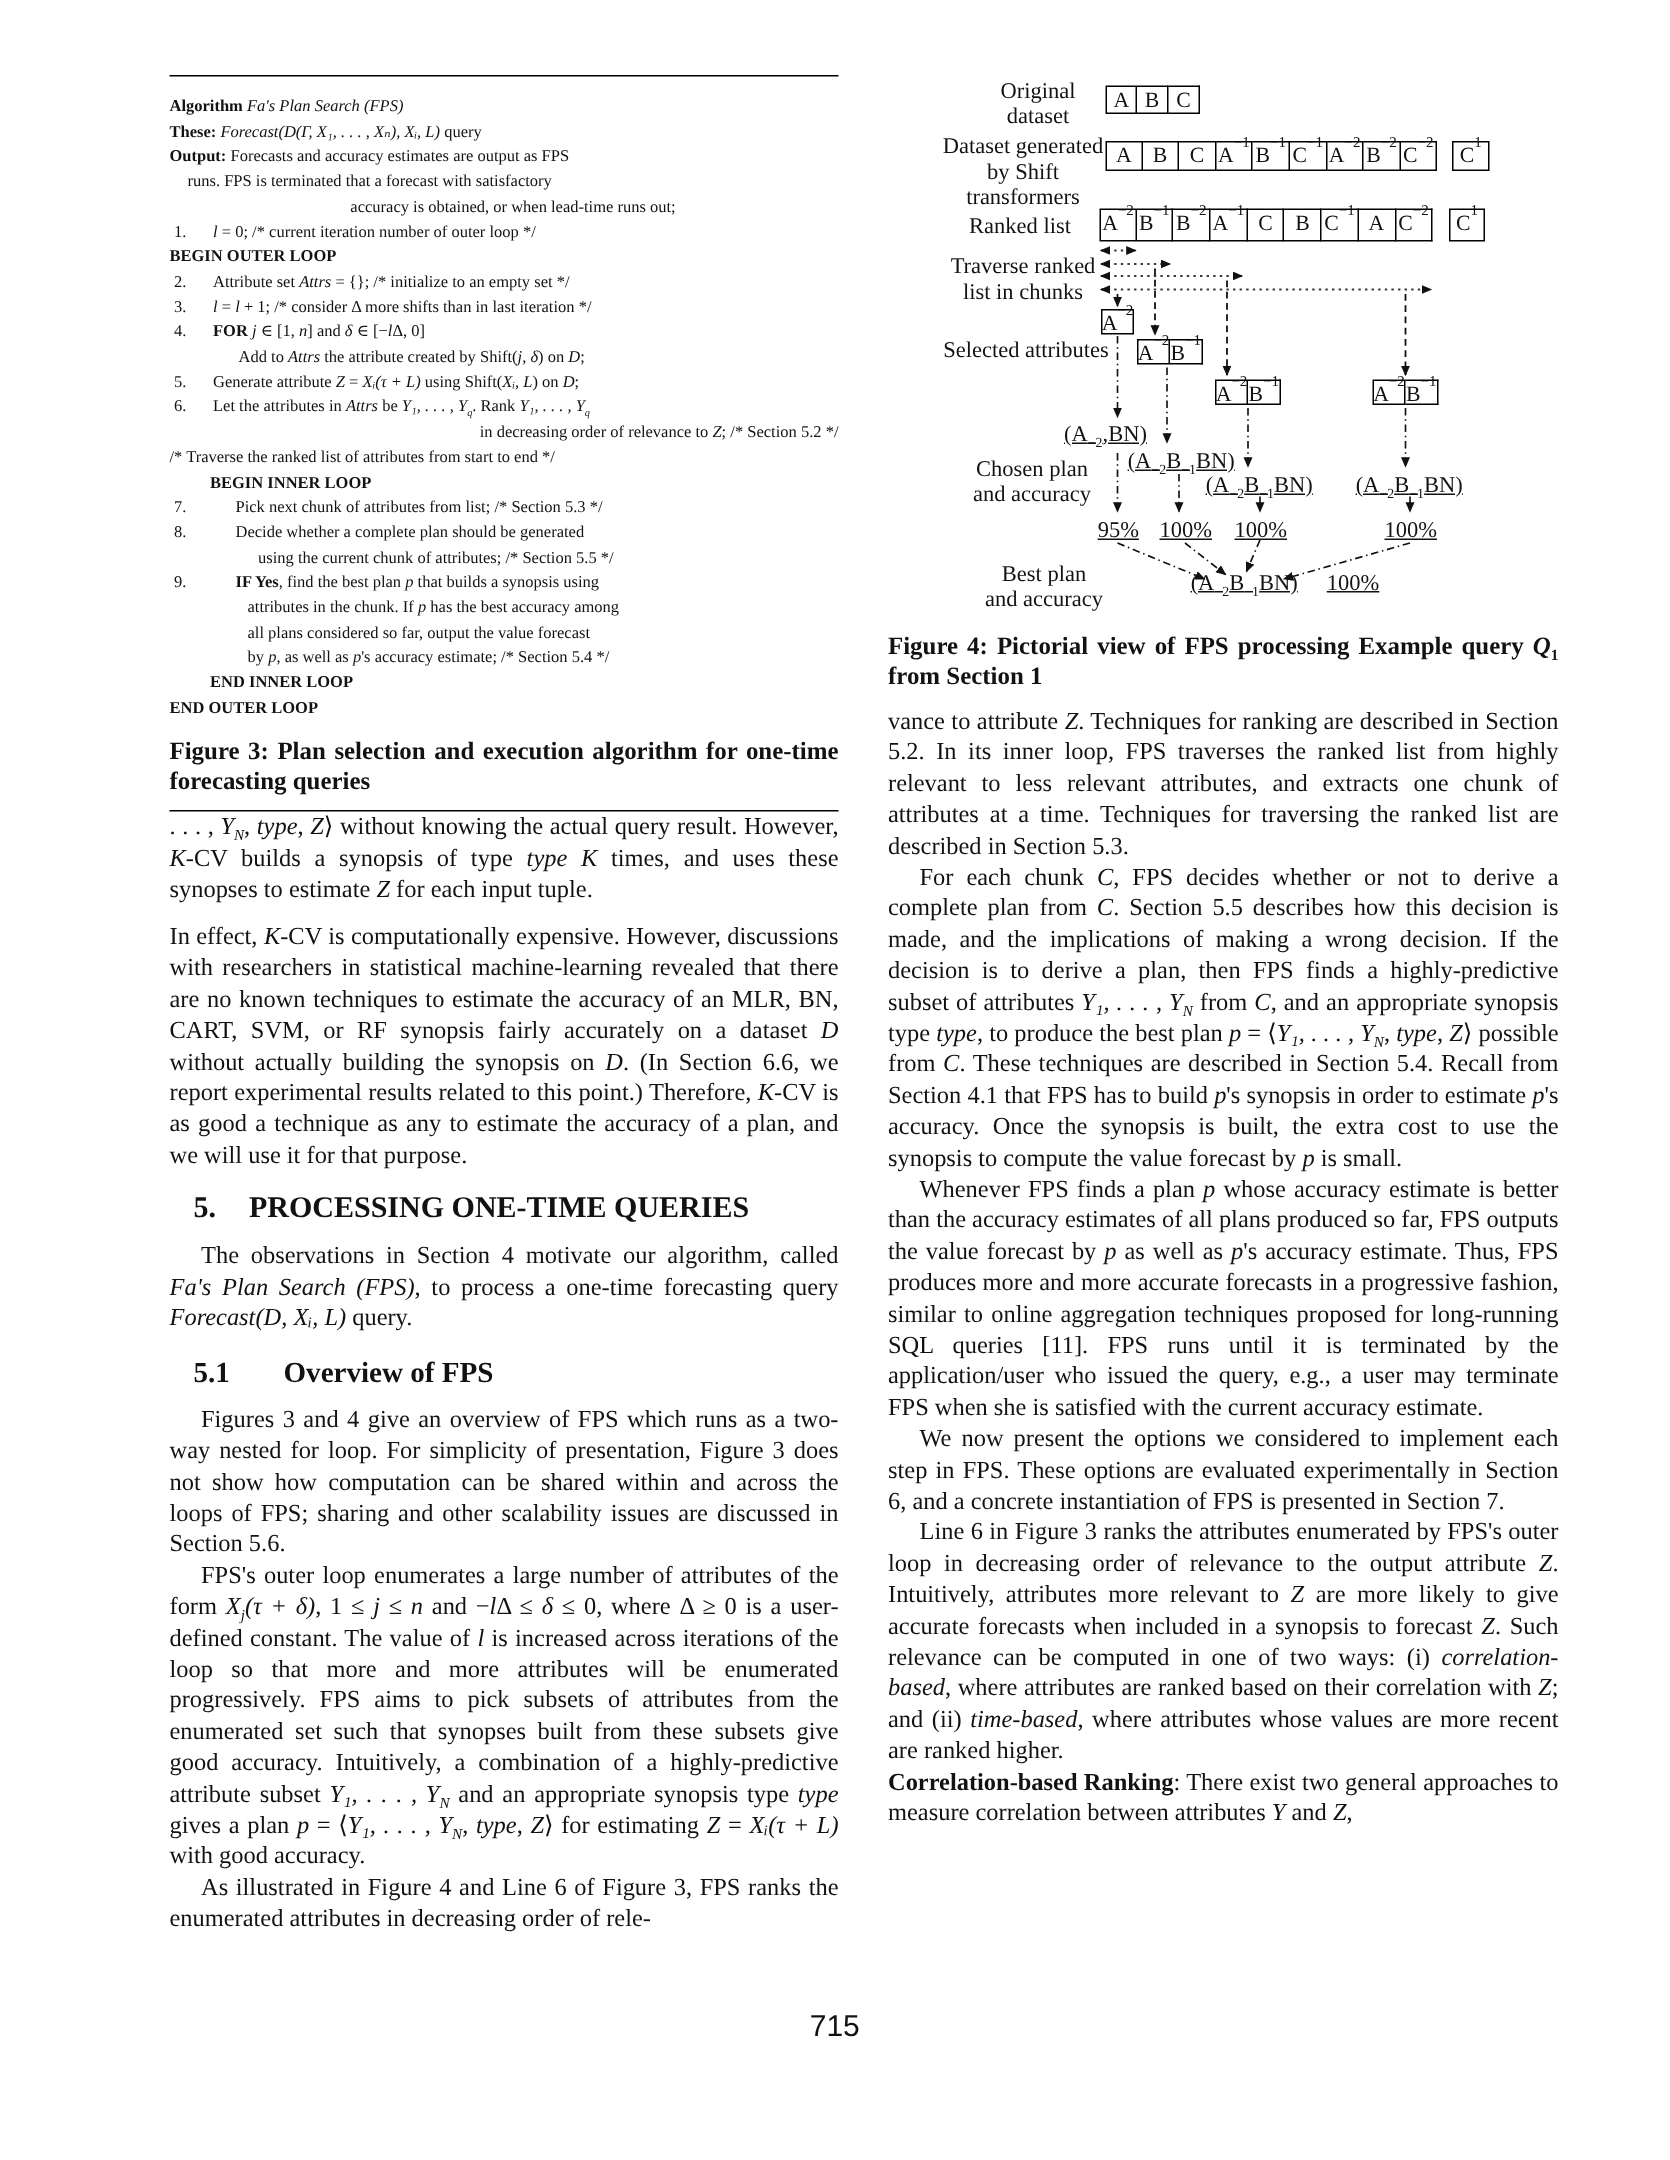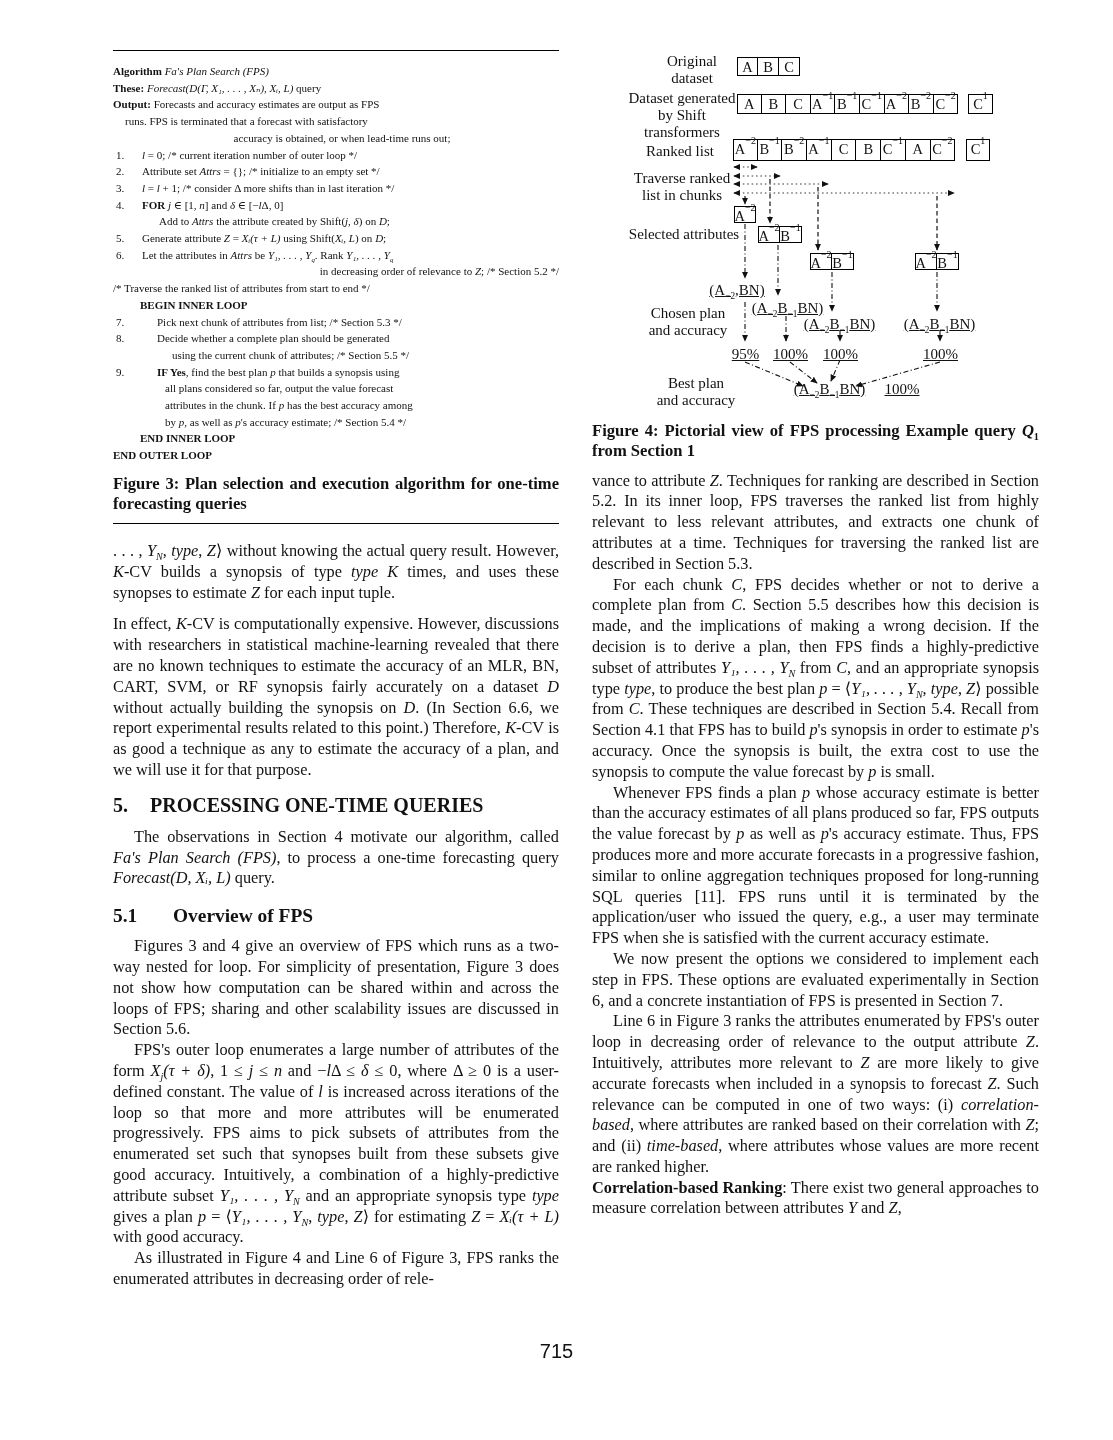--- a/index.html
+++ b/index.html
@@ -17,23 +17,23 @@
   
   .leftflow{position:absolute;left:113px;top:541px;width:446px;
             font-size:16.3px;line-height:20.8px;text-align:justify;}
   .rightflow{position:absolute;left:592px;top:50px;width:447px;
              font-size:16.3px;line-height:20.8px;text-align:justify;}
   p{margin:0;}
   .ind{text-indent:21px;}
   .sp{margin-top:11px;}
   .b{font-weight:bold;} .i{font-style:italic;}
   sub{font-size:0.62em;line-height:0;}
-  h2.sec{font-size:20px;line-height:23px;margin:13px 0 10px 0;font-weight:bold;text-align:left;}
+  h2.sec{font-size:20px;line-height:23px;margin:13px 0 10px 16px;font-weight:bold;text-align:left;}
   h2.sec .secnum{display:inline-block;width:37px;}
-  h3.subsec{font-size:19.4px;line-height:22px;margin:16px 0 9px 0;font-weight:bold;text-align:left;}
+  h3.subsec{font-size:19.4px;line-height:22px;margin:16px 0 9px 16px;font-weight:bold;text-align:left;}
   h3.subsec .secnum{display:inline-block;width:60px;}
   h3.subsec.tight .secnum{width:60px;}
 
   
   .fig4{position:relative;height:361px;text-align:left;text-indent:0;}
   .fig4 svg{position:absolute;left:0;top:0;}
   .f4lbl{position:absolute;font-size:15px;line-height:17px;text-align:center;white-space:pre-line;}
   .cellrow{position:absolute;display:flex;}
   .cell{box-sizing:border-box;border:1.3px solid #000;border-left:none;
         display:flex;align-items:flex-start;justify-content:center;
@@ -57,35 +57,36 @@
 
   <section class="fig3">
     <div class="rule"></div>
     <div class="algbody">
         <div class="algline" style="padding-left: 0px;"><span><span class="b">Algorithm </span><span class="i">Fa's Plan Search (FPS)</span></span></div>
         <div class="algline" style="padding-left: 0px;"><span><span class="b">These: </span><span class="i">Forecast(D(Γ, X₁, . . . , Xₙ), Xᵢ, L)</span> query</span></div>
         <div class="algline" style="padding-left: 0px;"><span><span class="b">Output: </span>Forecasts and accuracy estimates are output as FPS</span></div>
         <div class="algline" style="padding-left: 12px;"><span>runs. FPS is terminated that a forecast with satisfactory</span></div>
         <div class="algline" style="padding-left: 12px; text-align: center;"><span>accuracy is obtained, or when lead-time runs out;</span></div>
         <div class="algline" style="padding-left: 29px;"><span class="lnum">1.</span><span><span class="i">l</span> = 0; /* current iteration number of outer loop */</span></div>
+        <div class="algline" style="padding-left: 0px;"><span><span class="b">BEGIN OUTER LOOP</span></span></div>
         <div class="algline" style="padding-left: 29px;"><span class="lnum">2.</span><span>Attribute set <span class="i">Attrs</span> = {}; /* initialize to an empty set */</span></div>
         <div class="algline" style="padding-left: 29px;"><span class="lnum">3.</span><span><span class="i">l</span> = <span class="i">l</span> + 1; /* consider Δ more shifts than in last iteration */</span></div>
         <div class="algline" style="padding-left: 29px;"><span class="lnum">4.</span><span><span class="b">FOR </span><span class="i">j</span> ∈ [1, <span class="i">n</span>] and <span class="i">δ</span> ∈ [−<span class="i">l</span>Δ, 0]</span></div>
         <div class="algline" style="padding-left: 46px;"><span>Add to <span class="i">Attrs</span> the attribute created by Shift(<span class="i">j, δ</span>) on <span class="i">D</span>;</span></div>
         <div class="algline" style="padding-left: 29px;"><span class="lnum">5.</span><span>Generate attribute <span class="i">Z</span> = <span class="i">Xᵢ(τ + L)</span> using Shift(<span class="i">Xᵢ, L</span>) on <span class="i">D</span>;</span></div>
         <div class="algline" style="padding-left: 29px;"><span class="lnum">6.</span><span>Let the attributes in <span class="i">Attrs</span> be <span class="i">Y₁, . . . , Y</span><sub class="i">q</sub>. Rank <span class="i">Y₁, . . . , Y</span><sub class="i">q</sub></span></div>
         <div class="algline" style="padding-left: 37px; text-align: right;"><span>in decreasing order of relevance to <span class="i">Z</span>; /* Section 5.2 */</span></div>
         <div class="algline" style="padding-left: 0px;"><span>/* Traverse the ranked list of attributes from start to end */</span></div>
         <div class="algline" style="padding-left: 27px;"><span><span class="b">BEGIN INNER LOOP</span></span></div>
         <div class="algline" style="padding-left: 44px;"><span class="lnum">7.</span><span>Pick next chunk of attributes from list; /* Section 5.3 */</span></div>
         <div class="algline" style="padding-left: 44px;"><span class="lnum">8.</span><span>Decide whether a complete plan should be generated</span></div>
         <div class="algline" style="padding-left: 59px;"><span>using the current chunk of attributes; /* Section 5.5 */</span></div>
         <div class="algline" style="padding-left: 44px;"><span class="lnum">9.</span><span><span class="b">IF Yes</span>, find the best plan <span class="i">p</span> that builds a synopsis using</span></div>
+        <div class="algline" style="padding-left: 52px;"><span>attributes in the chunk. If <span class="i">p</span> has the best accuracy among</span></div>
         <div class="algline" style="padding-left: 52px;"><span>all plans considered so far, output the value forecast</span></div>
-        <div class="algline" style="padding-left: 52px;"><span>attributes in the chunk. If <span class="i">p</span> has the best accuracy among</span></div>
         <div class="algline" style="padding-left: 52px;"><span>by <span class="i">p</span>, as well as <span class="i">p</span>'s accuracy estimate; /* Section 5.4 */</span></div>
         <div class="algline" style="padding-left: 27px;"><span><span class="b">END INNER LOOP</span></span></div>
         <div class="algline" style="padding-left: 0px;"><span><span class="b">END OUTER LOOP</span></span></div>
       </div>
     <p class="fcap">Figure 3: Plan selection and execution algorithm for one-time forecasting queries</p>
     <div class="rule"></div>
   </section>
 
   <section class="leftflow">
     <p>. . . , <span class="i">Y</span><sub class="i">N</sub>, <span class="i">type</span>, <span class="i">Z</span>⟩ without knowing the actual query result. However, <span class="i">K</span>-CV builds a synopsis of type <span class="i">type</span> <span class="i">K</span> times, and uses these synopses to estimate <span class="i">Z</span> for each input tuple.</p>

